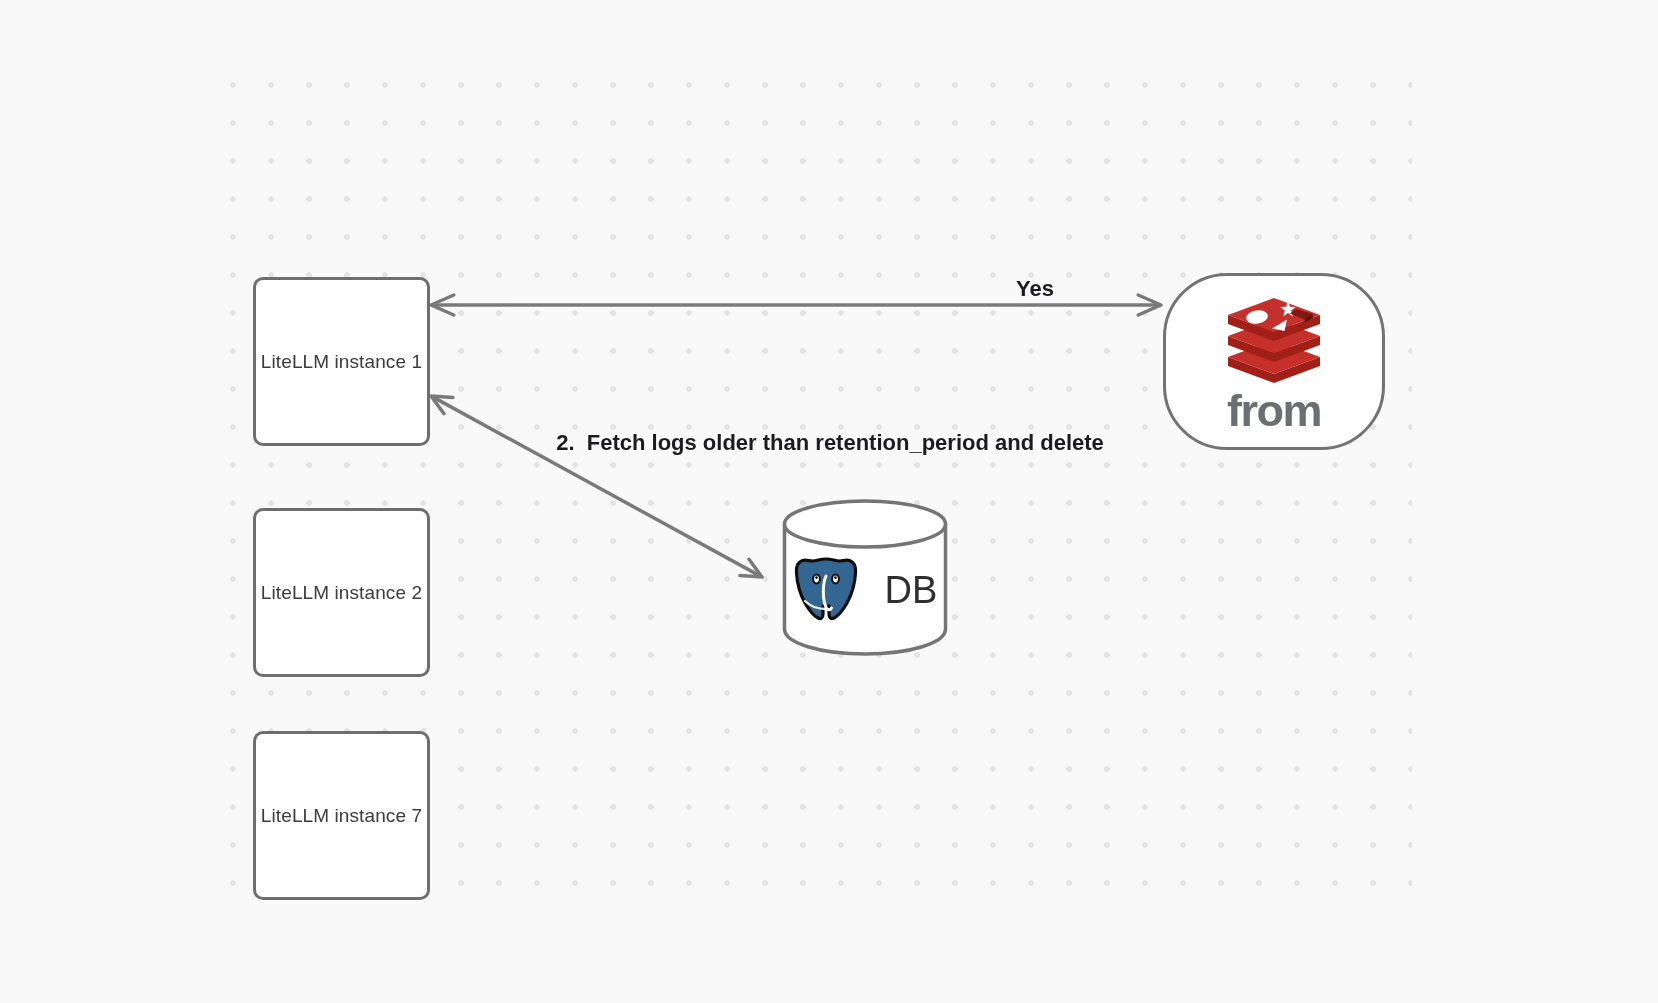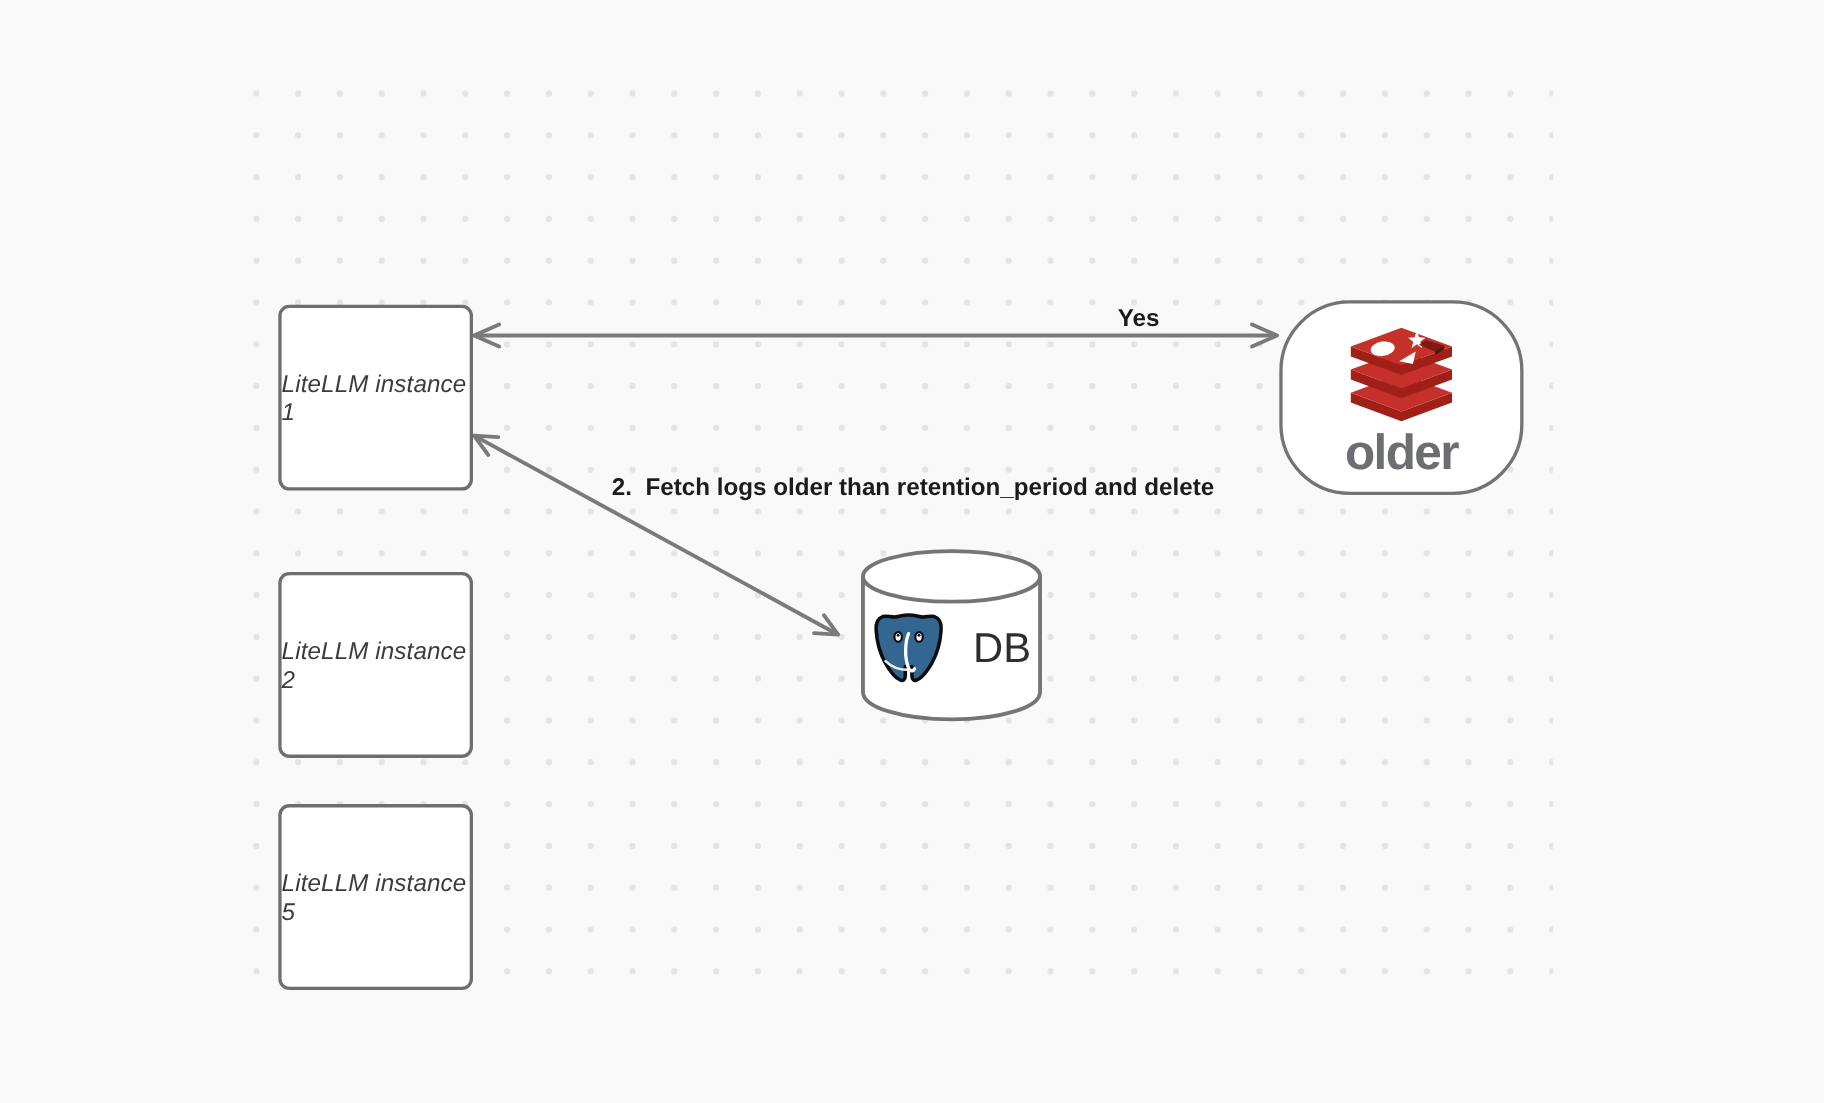--- a/index.html
+++ b/index.html
@@ -32,27 +32,26 @@
     height: 169px;
     background: #ffffff;
     border: 3px solid #6e6e6e;
     border-radius: 10px;
     display: flex;
     align-items: center;
     justify-content: center;
     box-sizing: border-box;
   }
   .llm-box .box-label {
-    font-size: 22px;
+    font-size: 19px;
     color: #3c3c3c;
     letter-spacing: 0.1px;
-    font-style: italic;
   }
   #llm-1 { top: 277px; }
-  #llm-2 { top: 520px; }
+  #llm-2 { top: 508px; }
   #llm-3 { top: 731px; }
 
   .edge-label {
     position: absolute;
     font-size: 22px;
     font-weight: 700;
     color: #1c1c1e;
     text-align: center;
     white-space: pre;
   }
@@ -147,21 +146,21 @@
     </g>
   </svg>
 
   <div id="llm-1" class="llm-box">
     <span class="box-label">LiteLLM instance 1</span>
   </div>
   <div id="llm-2" class="llm-box">
     <span class="box-label">LiteLLM instance 2</span>
   </div>
   <div id="llm-3" class="llm-box">
-    <span class="box-label">LiteLLM instance 5</span>
+    <span class="box-label">LiteLLM instance 7</span>
   </div>
 
   <div id="edge1-reply" class="edge-label">Yes</div>
   <div id="edge2-label" class="edge-label">2.  Fetch logs older than retention_period and delete</div>
 
   <div class="redis-node">
     <svg width="104" height="92" viewBox="0 0 104 92">
 
       <g transform="translate(0,46)">
         <path d="M6 17 L6 26 L52 43 L98 26 L98 17 L52 34 Z" fill="#A02017"></path>
@@ -176,21 +175,21 @@
       <g transform="translate(0,4)">
         <path d="M6 17 L6 26 L52 43 L98 26 L98 17 L52 34 Z" fill="#A02017"></path>
         <path d="M52 0 L98 17 L52 34 L6 17 Z" fill="#C6302B"></path>
         <ellipse cx="35" cy="19" rx="11" ry="6.5" fill="#ffffff" transform="rotate(-8 35 19)"></ellipse>
         <polygon fill="#ffffff" points="66,2.5 68,8.7 73.9,9 69.2,12.6 70.9,18.5 66,15 61.1,18.5 62.8,12.6 58.1,9 64,8.7"></polygon>
         <polygon fill="#ffffff" points="50,30.5 65,21.5 62.5,33"></polygon>
         <polygon fill="#7e1a12" points="74,11 91,16 82.5,21.5 68,15.5"></polygon>
         <polygon fill="#58100b" points="82.5,21.5 91,16 91,19.5 83,24.5"></polygon>
       </g>
     </svg>
-    <div class="redis-wordmark">older</div>
+    <div class="redis-wordmark">from</div>
   </div>
 
   <div class="db-node">
     <svg width="170" height="160" viewBox="0 0 170 160">
       <path d="M4.5 26 L4.5 131 C4.5 145 40 156 85 156 C130 156 165.5 145 165.5 131 L165.5 26" fill="#ffffff" stroke="#757575" stroke-width="3.5"></path>
       <ellipse cx="85" cy="26" rx="80.5" ry="23" fill="#ffffff" stroke="#757575" stroke-width="3.5"></ellipse>
     </svg>
     <div class="db-content">
       <svg width="66" height="70" viewBox="0 0 66 68">
         <path d="M33 3 C27 3 23 5 20 5 C16 5 13 3.5 9.5 4.5 C5 6 3 11 3.5 17 C4 26 7 38 12 47 C16 54 21 60 25 62 C28 63.5 30 62 30 58 L30 50 C32 50.5 34 50.5 36 50 L36 58 C36 62 38 63.5 41 62 C45 60 50 54 54 47 C59 38 62 26 62.5 17 C63 11 61 6 56.5 4.5 C53 3.5 50 5 46 5 C43 5 39 3 33 3 Z" fill="#336791" stroke="#0d0d0d" stroke-width="3.2" stroke-linejoin="round"></path>

